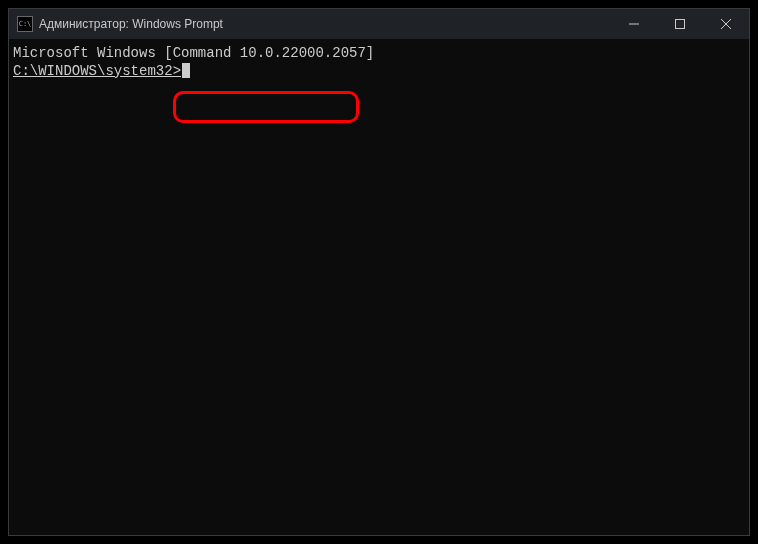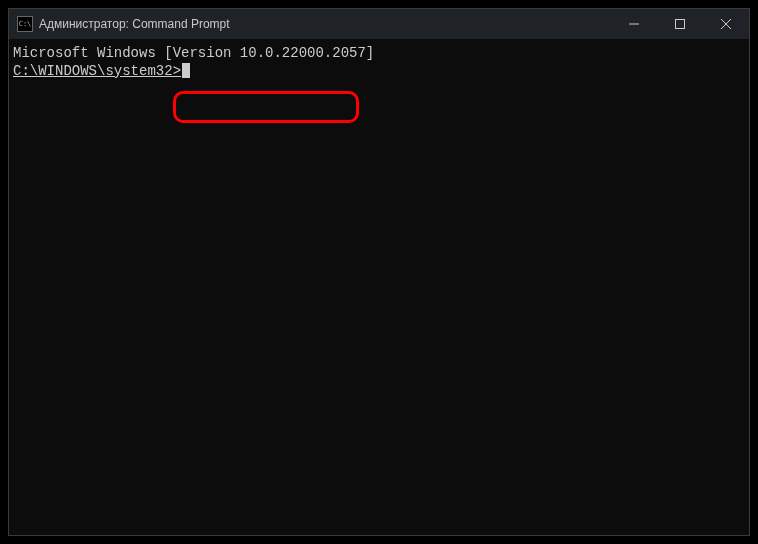--- a/index.html
+++ b/index.html
@@ -112,42 +112,42 @@
     }
   </style>
 </head>
 <body>
 
 <div class="window">
   <div class="titlebar">
     <div class="titlebar-icon">
       <span class="titlebar-icon-inner">C:\</span>
     </div>
-    <div class="titlebar-title">Администратор: Command Prompt</div>
+    <div class="titlebar-title">Администратор: Windows Prompt</div>
     <div class="titlebar-controls">
       <div class="titlebar-btn">
         <svg viewBox="0 0 10 10">
           <line x1="0" y1="5" x2="10" y2="5" stroke="currentColor" stroke-width="1"></line>
         </svg>
       </div>
       <div class="titlebar-btn">
         <svg viewBox="0 0 10 10">
           <rect x="0.5" y="0.5" width="9" height="9" stroke="currentColor" stroke-width="1" fill="none"></rect>
         </svg>
       </div>
       <div class="titlebar-btn close">
         <svg viewBox="0 0 10 10">
           <line x1="0" y1="0" x2="10" y2="10" stroke="currentColor" stroke-width="1"></line>
           <line x1="10" y1="0" x2="0" y2="10" stroke="currentColor" stroke-width="1"></line>
         </svg>
       </div>
     </div>
   </div>
   <div class="terminal">
-    <div class="terminal-line">Microsoft Windows [Version 10.0.22000.2057]</div>
+    <div class="terminal-line">Microsoft Windows [Command 10.0.22000.2057]</div>
     <div class="terminal-line"></div>
     <div class="prompt-line">
       <span class="command-text">C:\WINDOWS\system32&gt;</span>
         <span class="cursor"></span>
     </div>
     <div class="highlight-box"></div>
   </div>
 </div>
 
 </body></html>

